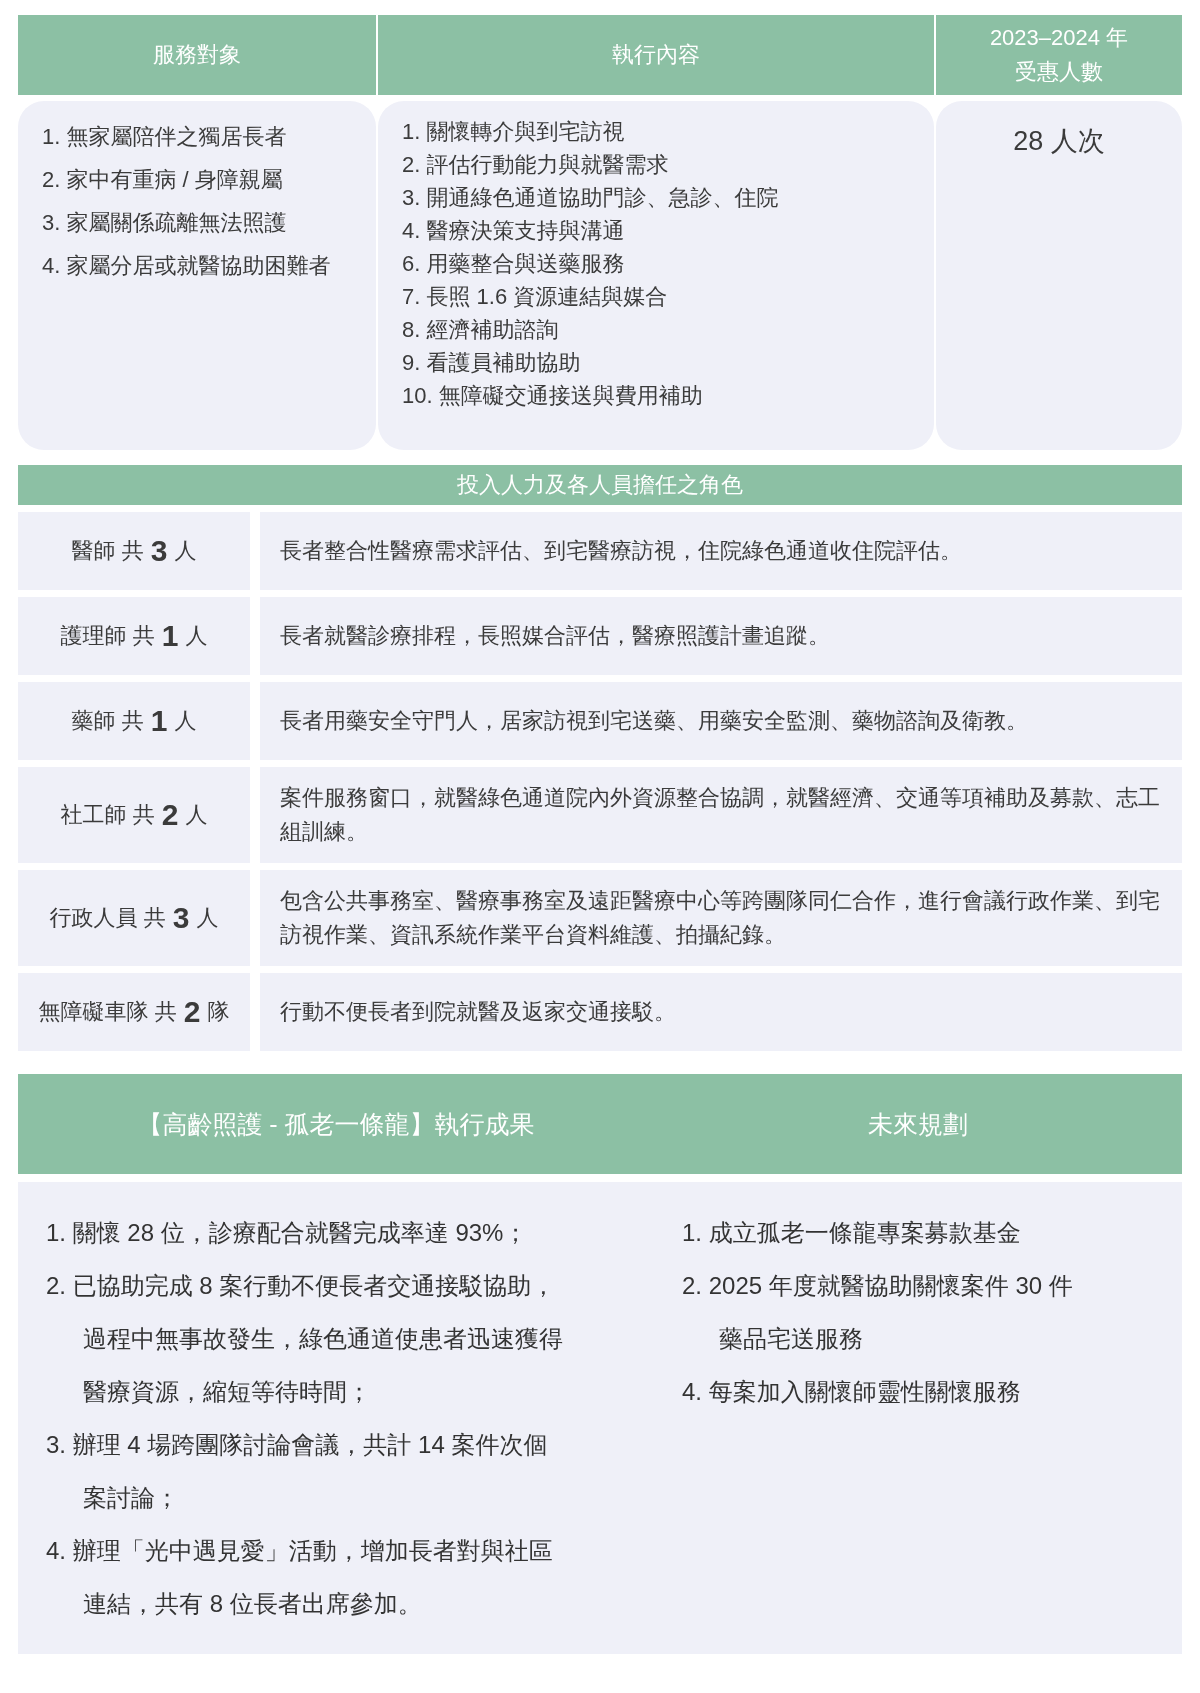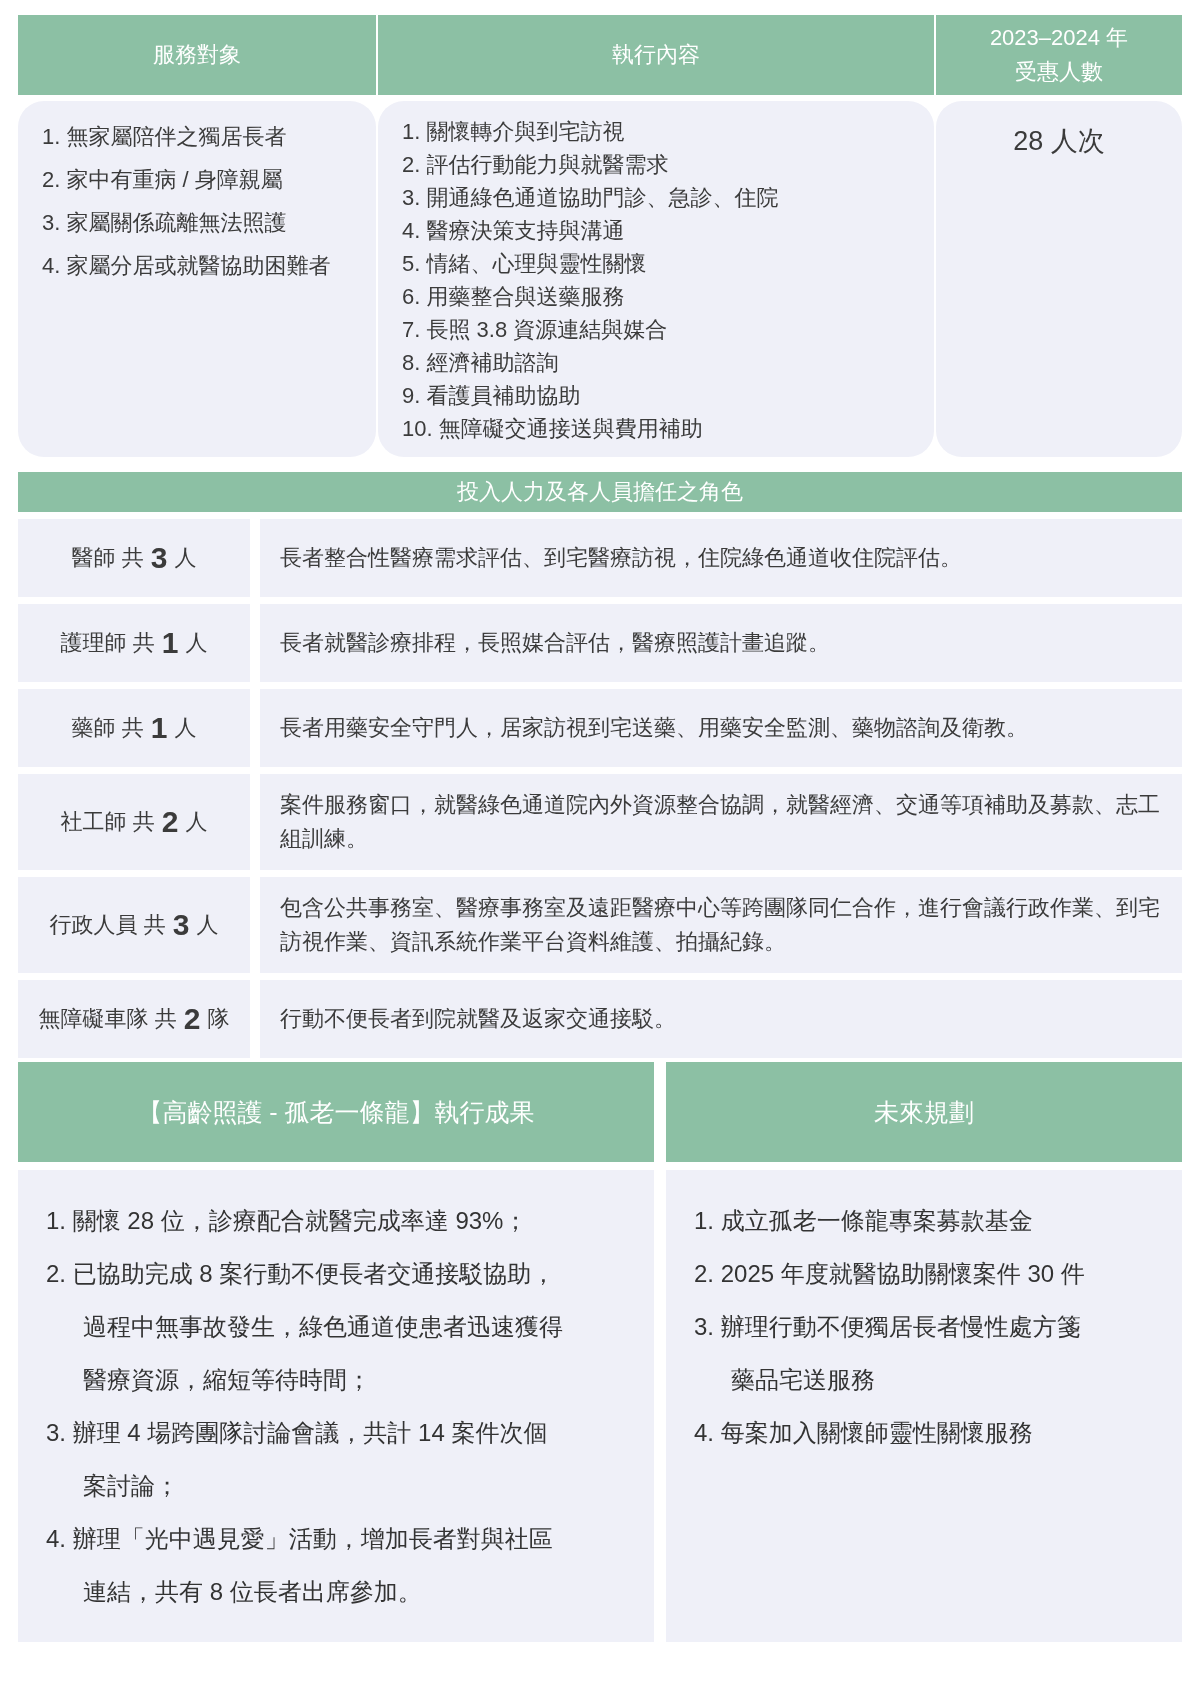--- a/index.html
+++ b/index.html
@@ -25,21 +25,21 @@
   .gbar{background:var(--green,#8cc0a4);color:var(--header_text,#fff);height:40px;margin-top:15px;
         display:flex;align-items:center;justify-content:center;font-size:22px;}
   .prow{display:flex;gap:10px;margin-top:7px;min-height:78px;}
   .pcell{background:var(--cell_bg,#eff0f8);box-sizing:border-box;display:flex;align-items:center;}
   .plabel{width:232px;flex:0 0 232px;justify-content:center;font-size:22px;white-space:nowrap;}
   .plabel .cnt{font-size:30px;font-weight:700;margin:0 7px;}
   .plabel span{display:inline-block;}
   .pdesc{flex:1;padding:14px 20px;font-size:22px;line-height:34px;}
 
   
-  .bot{display:flex;gap:12px;margin-top:4px;}
+  .bot{display:flex;margin-top:23px;}
   .bcol{display:flex;flex-direction:column;}
   .b1{width:636px;flex:0 0 636px;}
   .b2{flex:1;}
   .bhd{background:var(--green,#8cc0a4);color:var(--header_text,#fff);height:100px;
        display:flex;align-items:center;justify-content:center;text-align:center;font-size:25px;}
   .bbody{background:var(--cell_bg,#eff0f8);flex:1;min-height:460px;margin-top:8px;
          padding:24px 28px;box-sizing:border-box;font-size:24px;color:#333333;}
   .bline{line-height:53px;white-space:nowrap;}
   .bline.cont{padding-left:37px;}
 </style>
@@ -60,23 +60,22 @@
         <div class="line">1. 無家屬陪伴之獨居長者</div>
         <div class="line">2. 家中有重病 / 身障親屬</div>
         <div class="line">3. 家屬關係疏離無法照護</div>
         <div class="line">4. 家屬分居或就醫協助困難者</div>
       </div>
     <div class="cell c2 exec">
         <div class="line">1. 關懷轉介與到宅訪視</div>
         <div class="line">2. 評估行動能力與就醫需求</div>
         <div class="line">3. 開通綠色通道協助門診、急診、住院</div>
         <div class="line">4. 醫療決策支持與溝通</div>
-        <div class="line">5. 情緒、心理與靈性關懷</div>
         <div class="line">6. 用藥整合與送藥服務</div>
-        <div class="line">7. 長照 3.8 資源連結與媒合</div>
+        <div class="line">7. 長照 1.6 資源連結與媒合</div>
         <div class="line">8. 經濟補助諮詢</div>
         <div class="line">9. 看護員補助協助</div>
         <div class="line">10. 無障礙交通接送與費用補助</div>
       </div>
     <div class="cell c3 benef">28 人次</div>
   </div>
 
   <div class="gbar">投入人力及各人員擔任之角色</div>
   <div>
       <div class="prow">
@@ -141,20 +140,19 @@
           <div class="bline cont">案討論；</div>
           <div class="bline">4. 辦理「光中遇見愛」活動，增加長者對與社區</div>
           <div class="bline cont">連結，共有 8 位長者出席參加。</div>
         </div>
     </div>
     <div class="bcol b2">
       <div class="bhd">未來規劃</div>
       <div class="bbody">
           <div class="bline">1. 成立孤老一條龍專案募款基金</div>
           <div class="bline">2. 2025 年度就醫協助關懷案件 30 件</div>
-          <div class="bline">3. 辦理行動不便獨居長者慢性處方箋</div>
           <div class="bline cont">藥品宅送服務</div>
           <div class="bline">4. 每案加入關懷師靈性關懷服務</div>
         </div>
     </div>
   </div>
 
 </div>
 
 </body></html>

